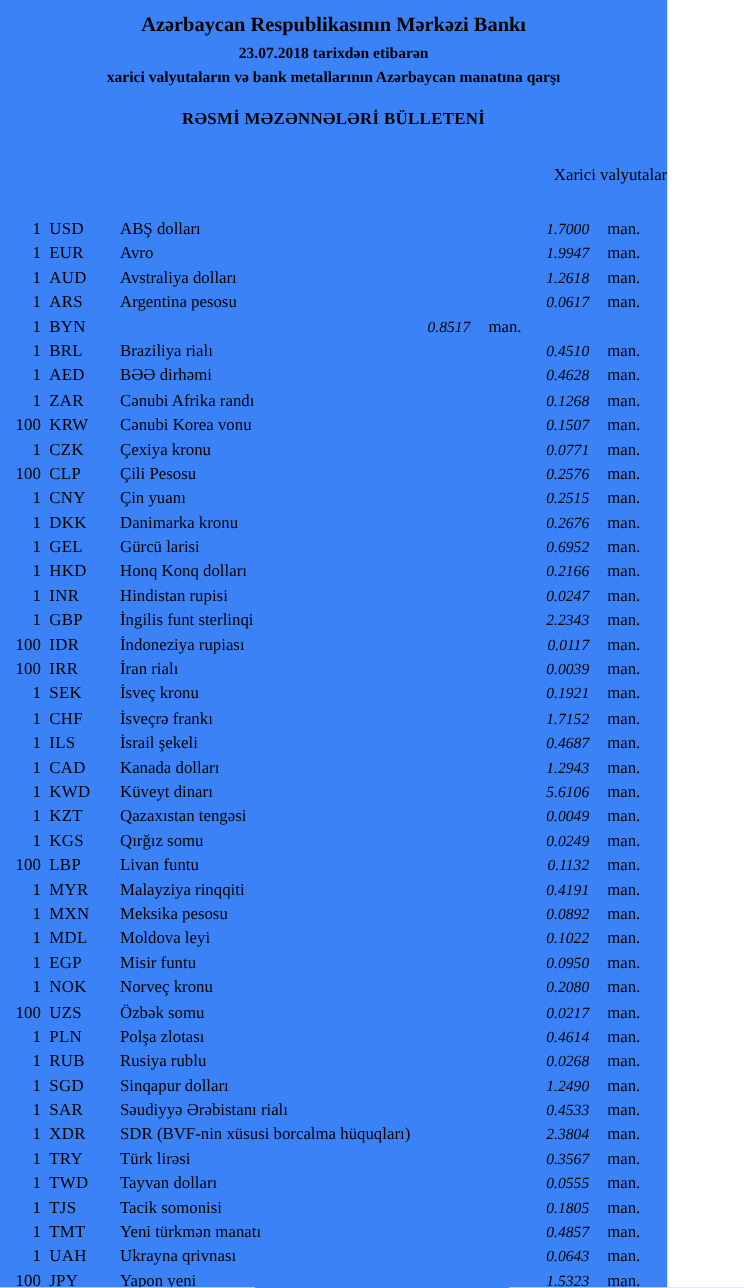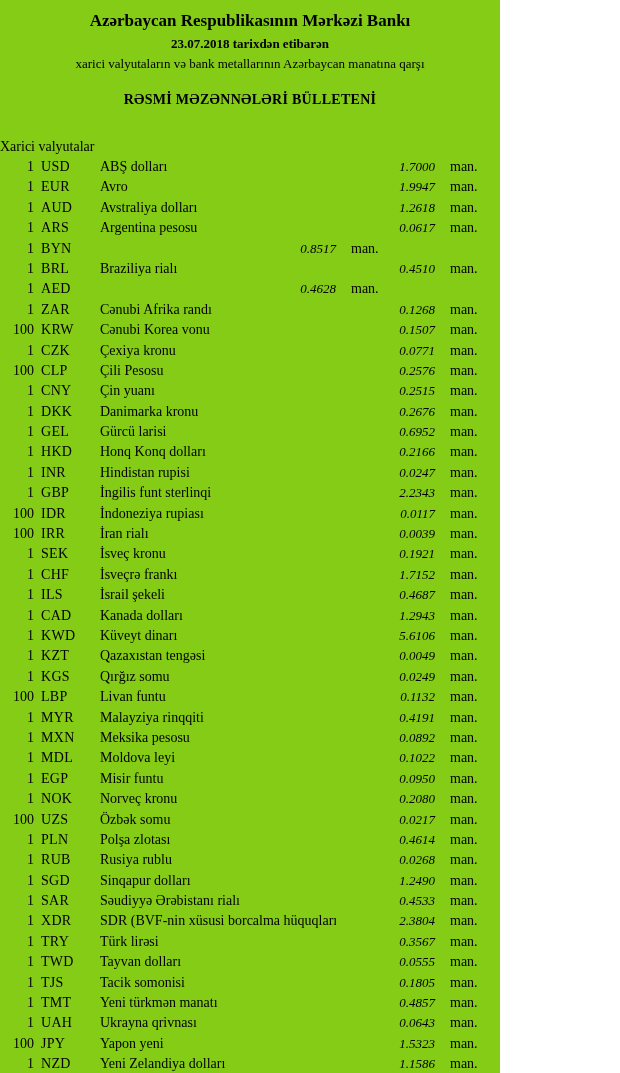--- a/index.html
+++ b/index.html
@@ -3,56 +3,56 @@
 <meta charset="utf-8">
 <style>
   html, body {
     margin: 0;
     padding: 0;
     background: #ffffff;
     font-family: "Liberation Serif", "DejaVu Serif", serif;
     color: #000000;
   }
   .page {
-    width: 500px;
+    width: 556px;
     height: 1073px;
-    background: #84cc16;
+    background: #3b82f6;
     box-sizing: border-box;
     padding-top: 8px;
     overflow: hidden;
   }
   .doc-header { text-align: center; }
   .doc-title {
     font-size: 17px;
     font-weight: bold;
     line-height: 26px;
   }
   .doc-dateline {
     font-size: 13px;
     font-weight: bold;
     line-height: 20px;
   }
   .doc-subtitle {
     font-size: 13px;
-    font-weight: normal;
+    font-weight: bold;
     line-height: 20px;
   }
   .doc-bulletin {
     font-size: 14px;
     font-weight: bold;
     line-height: 22px;
     letter-spacing: 0.3px;
     margin-top: 15px;
   }
   .section-title {
-    text-align: left;
+    text-align: right;
     font-size: 14px;
     line-height: 20px;
     margin-top: 26px;
-    margin-bottom: 0;
+    margin-bottom: 24px;
   }
   .rates-table {
     box-sizing: border-box;
     padding-left: 4px;
     padding-right: 18px;
   }
   .row {
     display: grid;
     grid-template-columns: 30px 52px 1fr 92px 40px;
     column-gap: 7px;
@@ -124,20 +124,21 @@
       <div class="row">
         <span class="qty">1</span>
         <span class="code">BRL</span>
         <span class="name">Braziliya rialı</span>
         <span class="rate">0.4510</span>
         <span class="unit">man.</span>
       </div>
       <div class="row">
         <span class="qty">1</span>
         <span class="code">AED</span>
+        <span class="name">BƏƏ dirhəmi</span>
         <span class="rate">0.4628</span>
         <span class="unit">man.</span>
       </div>
       <div class="row">
         <span class="qty">1</span>
         <span class="code">ZAR</span>
         <span class="name">Cənubi Afrika randı</span>
         <span class="rate">0.1268</span>
         <span class="unit">man.</span>
       </div>

